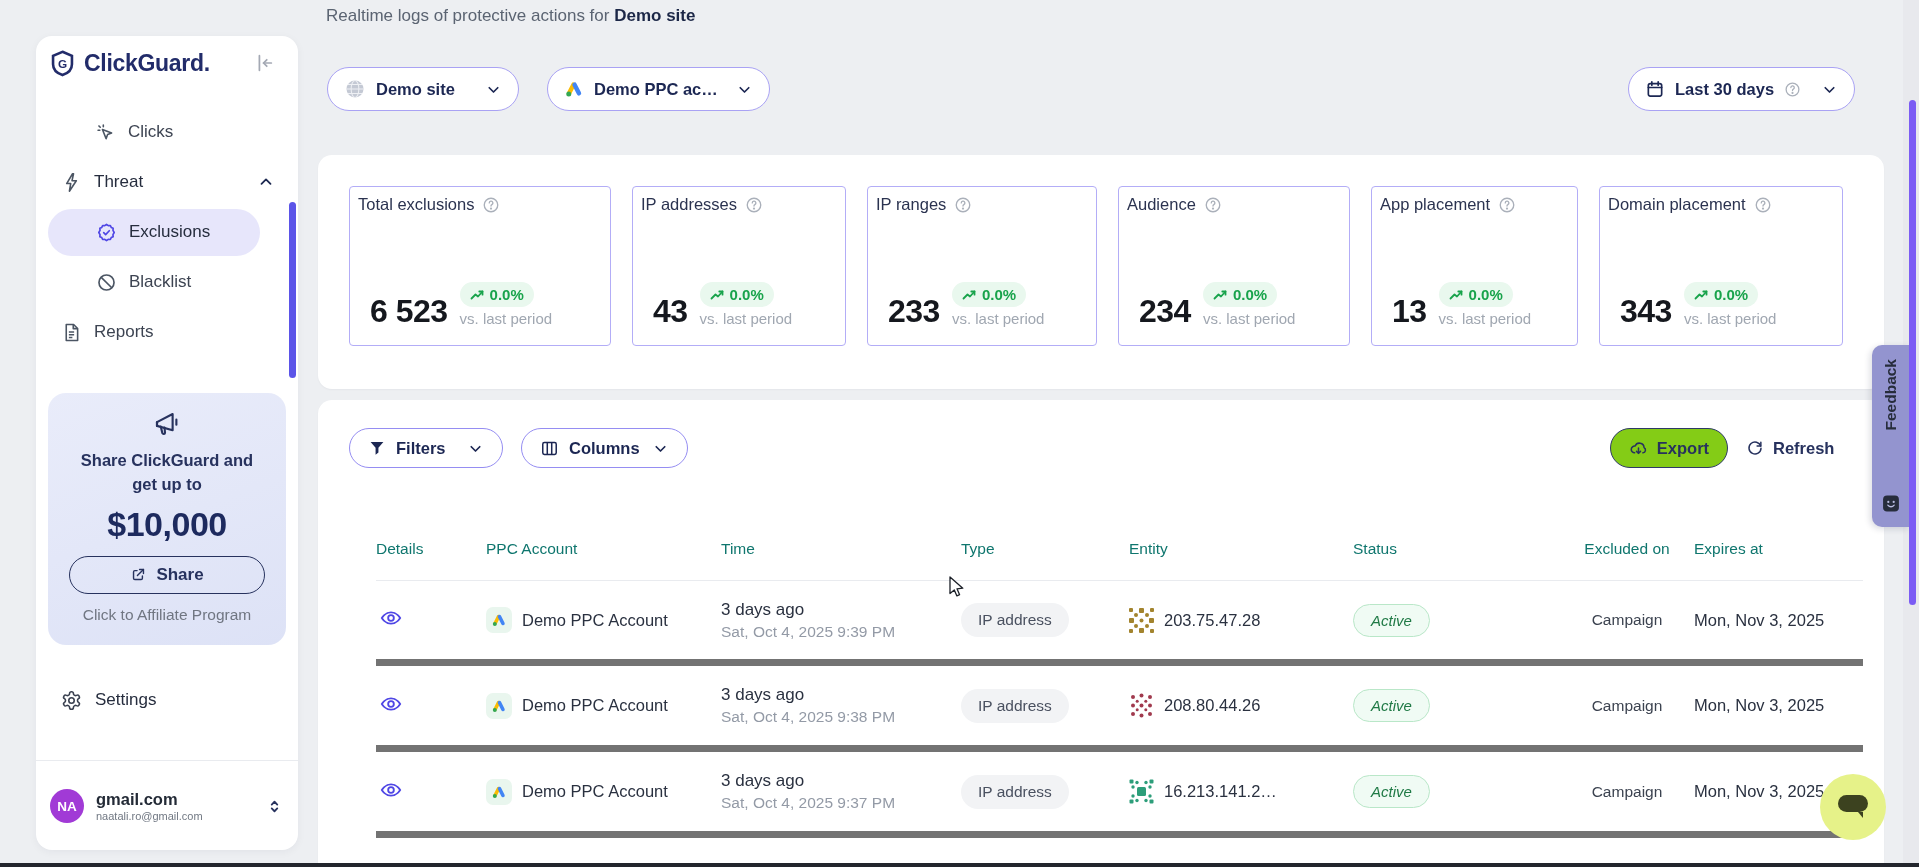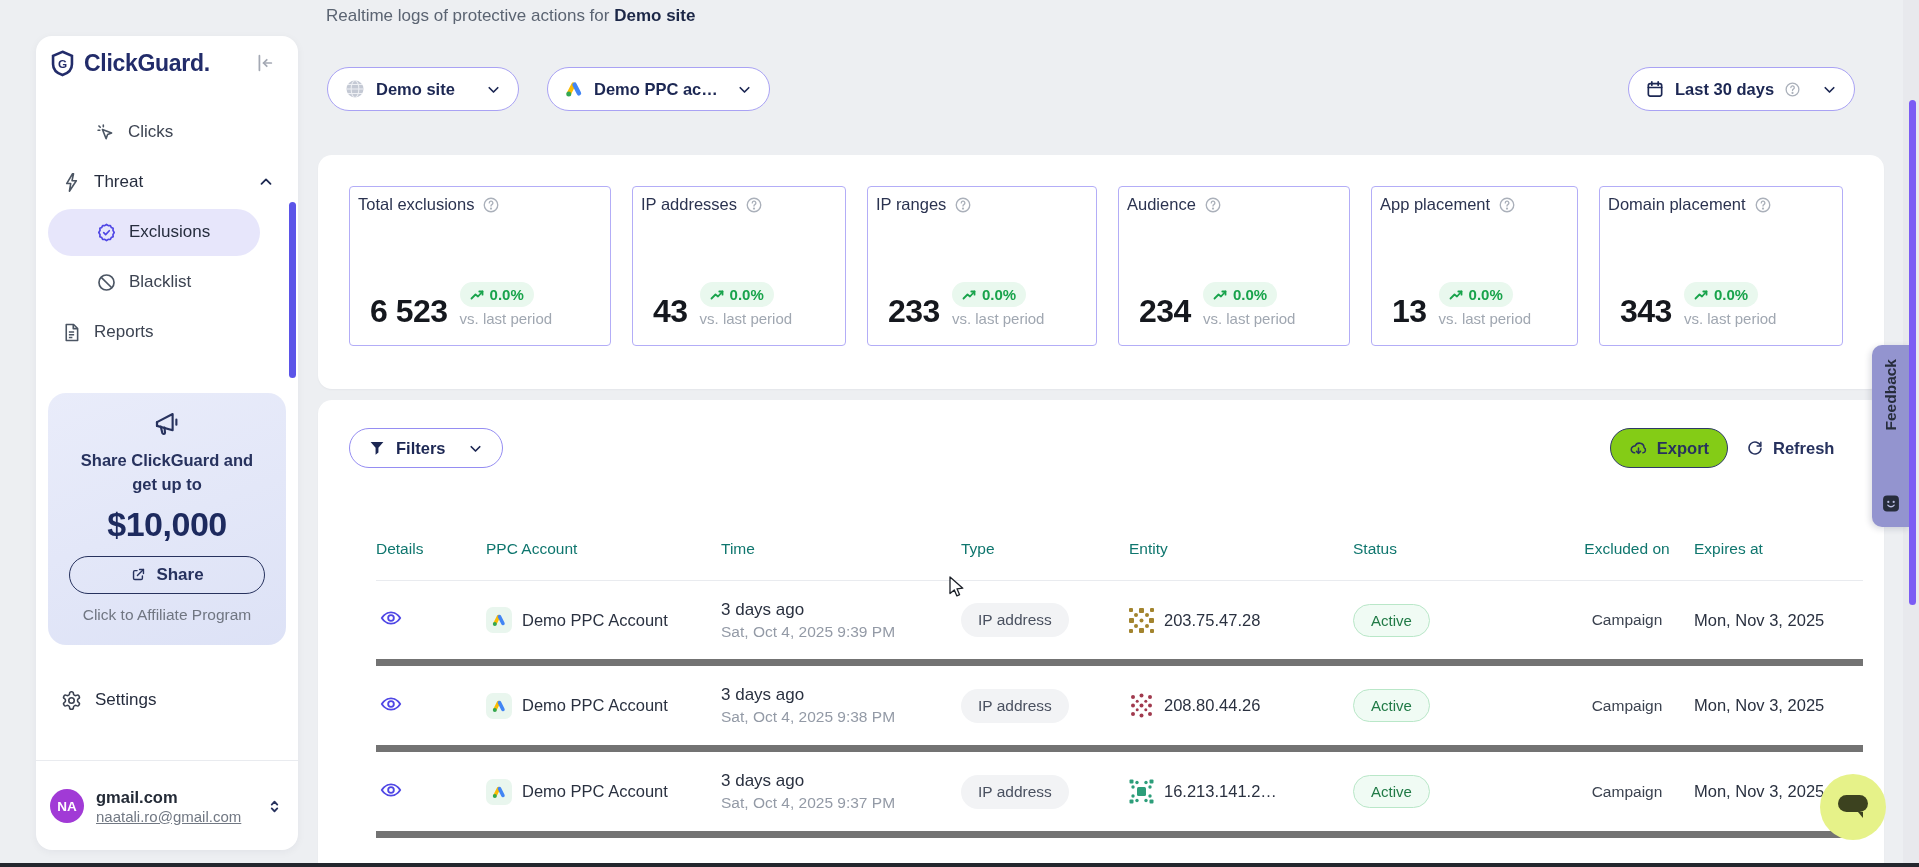--- a/index.html
+++ b/index.html
@@ -28,21 +28,21 @@
                  display:flex; align-items:center; justify-content:center; gap:9px; cursor:pointer;
                  font-size:17px; font-weight:600; color:#27325e; background:transparent; }
   .promo-caption { margin-top:12px; font-size:15.5px; color:#707682; }
   .settings-row { position:absolute; left:25px; top:644px; display:flex; align-items:center; gap:13px; height:40px; cursor:pointer; }
   .side-divider { position:absolute; left:0; top:724px; width:262px; height:1px; background:#e9ebef; }
   .user-row { position:absolute; left:14px; top:748px; width:234px; height:44px; display:flex; align-items:center; cursor:pointer; }
   .avatar { width:34px; height:34px; border-radius:50%; background:#a13ad6; color:#fff; font-size:13.5px; font-weight:600;
             display:flex; align-items:center; justify-content:center; }
   .user-texts { margin-left:12px; }
   .user-name { font-size:16.5px; font-weight:700; color:#232a36; }
-  .user-email { font-size:15px; color:#717883; margin-top:1px;text-decoration:underline; }
+  .user-email { font-size:11px; color:#717883; margin-top:1px; }
   .unfold { margin-left:auto; }
 
   
   .realtime-line { position:absolute; left:326px; top:6px; font-size:17px; color:#5b6472; }
   .realtime-site { font-weight:700; color:#1c2747; }
   .pill { position:absolute; top:67px; height:44px; border:1.5px solid #a9a2f4; border-radius:22px; background:#fff;
           display:flex; align-items:center; gap:10px; padding:0 16px; cursor:pointer;
           font-size:16.5px; font-weight:600; color:#1c2753; }
   .pill-site { left:327px; width:192px; }
   .pill-account { left:547px; width:223px; }
@@ -87,21 +87,21 @@
   .t-row3 { top:352px; }
   .t-row4 { top:438px; }
   .cell-account { display:flex; align-items:center; gap:10px; font-size:16.5px; font-weight:500; color:#2a3140; }
   .ads-chip { width:26px; height:26px; border-radius:7px; background:#e9f6ee; display:flex; align-items:center; justify-content:center; }
   .time-rel { font-size:17px; font-weight:500; color:#2a3140; }
   .time-abs { font-size:15.5px; color:#939aa6; margin-top:3px; }
   .type-badge { display:inline-block; background:#f2f3f5; border-radius:999px; padding:8px 17px;
                 font-size:15.5px; color:#4a5160; width:max-content; }
   .cell-entity { display:flex; align-items:center; gap:10px; font-size:16.5px; font-weight:500; color:#2a3140; }
   .status-badge { display:inline-block; border:1px solid #b9e7c8; background:#f0fbf4; border-radius:999px;
-                  padding:7px 17px; font-size:15px; font-weight:500; color:#207a46; width:max-content; }
+                  padding:7px 17px; font-size:15px; font-weight:500; color:#207a46; width:max-content;font-style:italic; }
   .cell-excluded { text-align:center; font-size:15.5px; color:#3c4350; }
   .cell-expires { font-size:16.5px; color:#2a3140; }
   .eye-btn { cursor:pointer; margin-left:4px; display:inline-flex; }
 
   
   .scroll-track { position:absolute; left:1903px; top:0; width:16px; height:867px; background:#e8e9ed; }
   .scroll-thumb { position:absolute; left:1909px; top:100px; width:7px; height:505px; border-radius:4px; background:#7b5cf4; cursor:pointer; }
   .feedback-tab { position:absolute; left:1872px; top:345px; width:38px; height:182px; background:#9394cf;
                   border-radius:10px 0 0 10px; cursor:pointer; box-shadow:-2px 2px 6px rgba(20,24,60,.15); }
   .feedback-text { position:absolute; left:50%; top:14px; transform:translateX(-50%) rotate(180deg);
@@ -489,20 +489,34 @@
           </svg>
       </span>
       <span>Filters</span>
       <span style="margin-left:auto;">
         <svg width="17" height="17" viewBox="0 0 24 24" fill="none" stroke="#1c2753" stroke-width="2.4" stroke-linecap="round" stroke-linejoin="round">
             <path d="m6 9.5 6 6 6-6"></path>
           </svg>
       </span>
     </div>
 
+    <div class="tb-pill tb-columns">
+      <span>
+        <svg width="19" height="19" viewBox="0 0 24 24" fill="none" stroke="#1c2753" stroke-width="1.9">
+            <rect x="3.5" y="4.5" width="17" height="15" rx="2"></rect>
+            <path d="M9.2 4.5v15M14.8 4.5v15"></path>
+          </svg>
+      </span>
+      <span>Columns</span>
+      <span style="margin-left:auto;">
+        <svg width="17" height="17" viewBox="0 0 24 24" fill="none" stroke="#1c2753" stroke-width="2.4" stroke-linecap="round" stroke-linejoin="round">
+            <path d="m6 9.5 6 6 6-6"></path>
+          </svg>
+      </span>
+    </div>
 
     <div class="tb-export">
       <span>
         <svg width="19" height="19" viewBox="0 0 24 24" fill="none" stroke="#27325e" stroke-width="1.9" stroke-linecap="round" stroke-linejoin="round">
             <path d="M7.2 17.5a4.3 4.3 0 1 1 .6-8.55A5.8 5.8 0 0 1 19 10.8a3.6 3.6 0 0 1-1.4 6.7"></path>
             <path d="M12 11.5v6.5"></path>
             <path d="m9.5 15.6 2.5 2.5 2.5-2.5"></path>
           </svg>
       </span>
       <span>Export</span>

